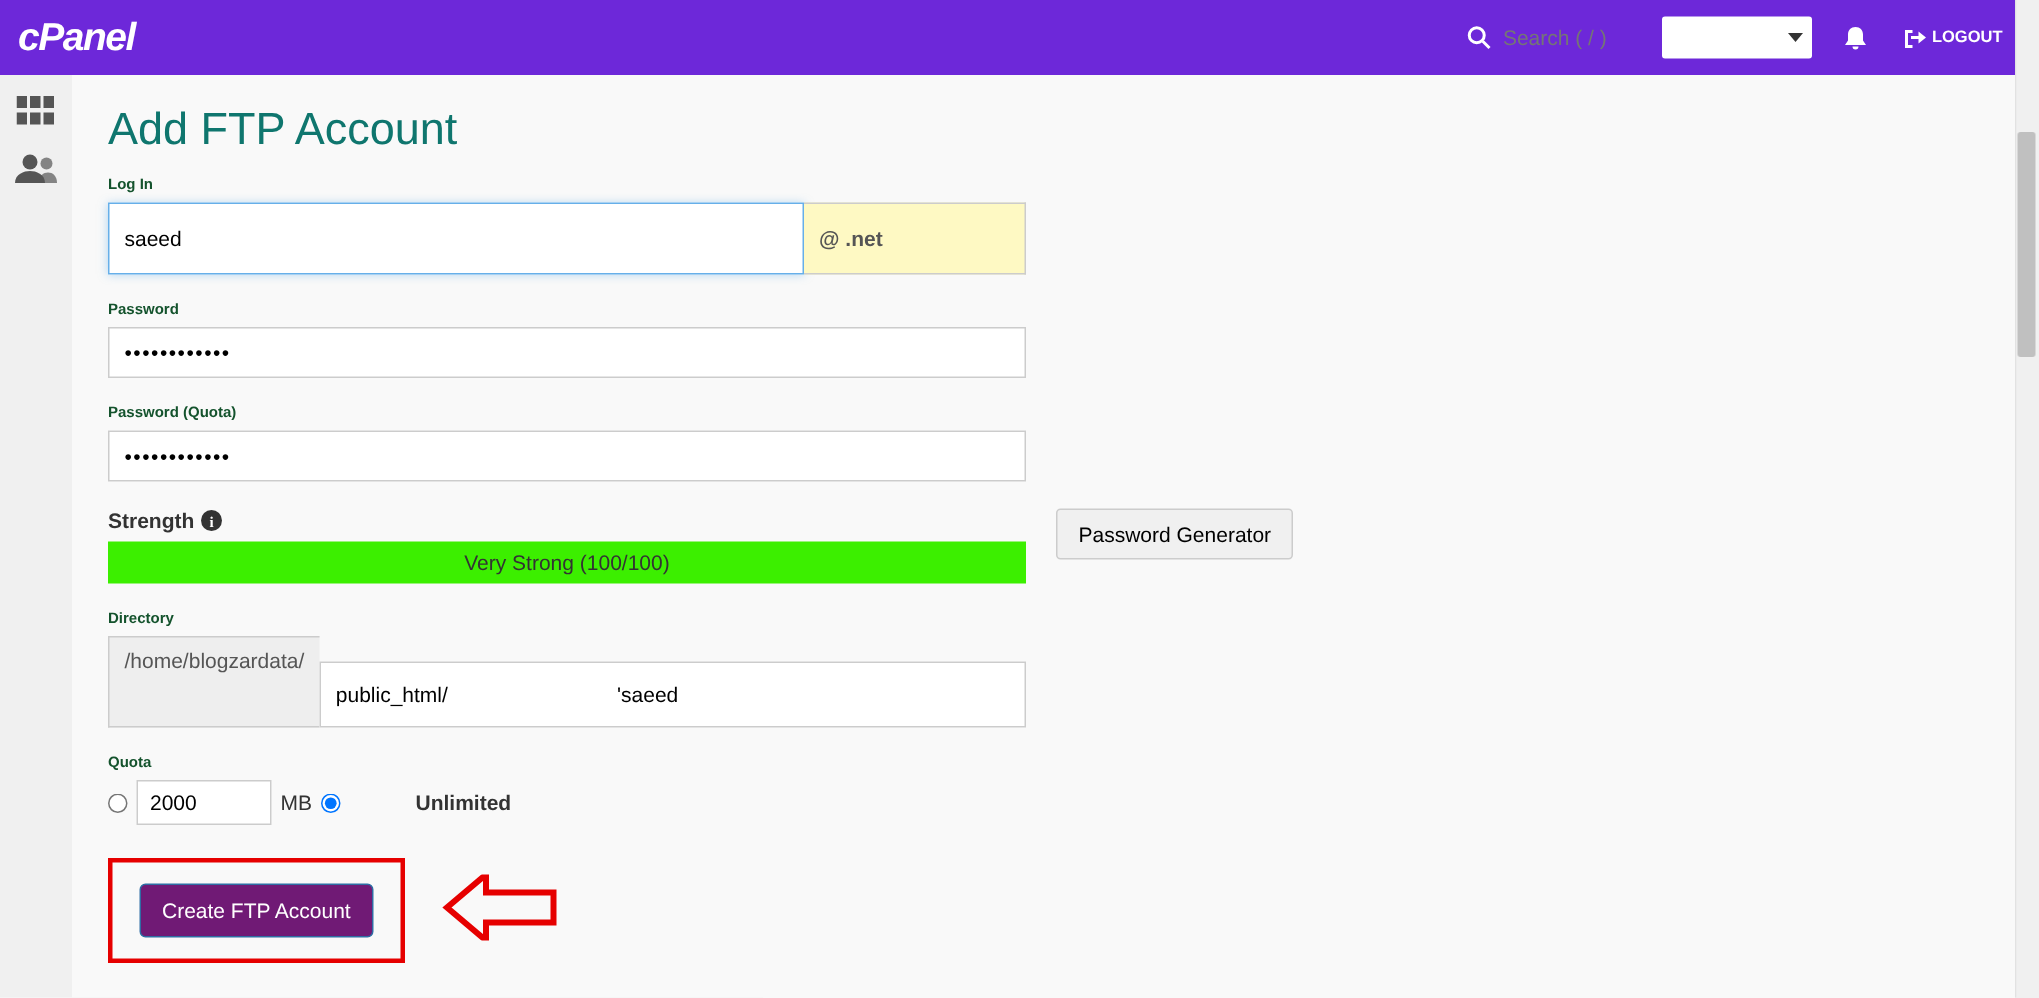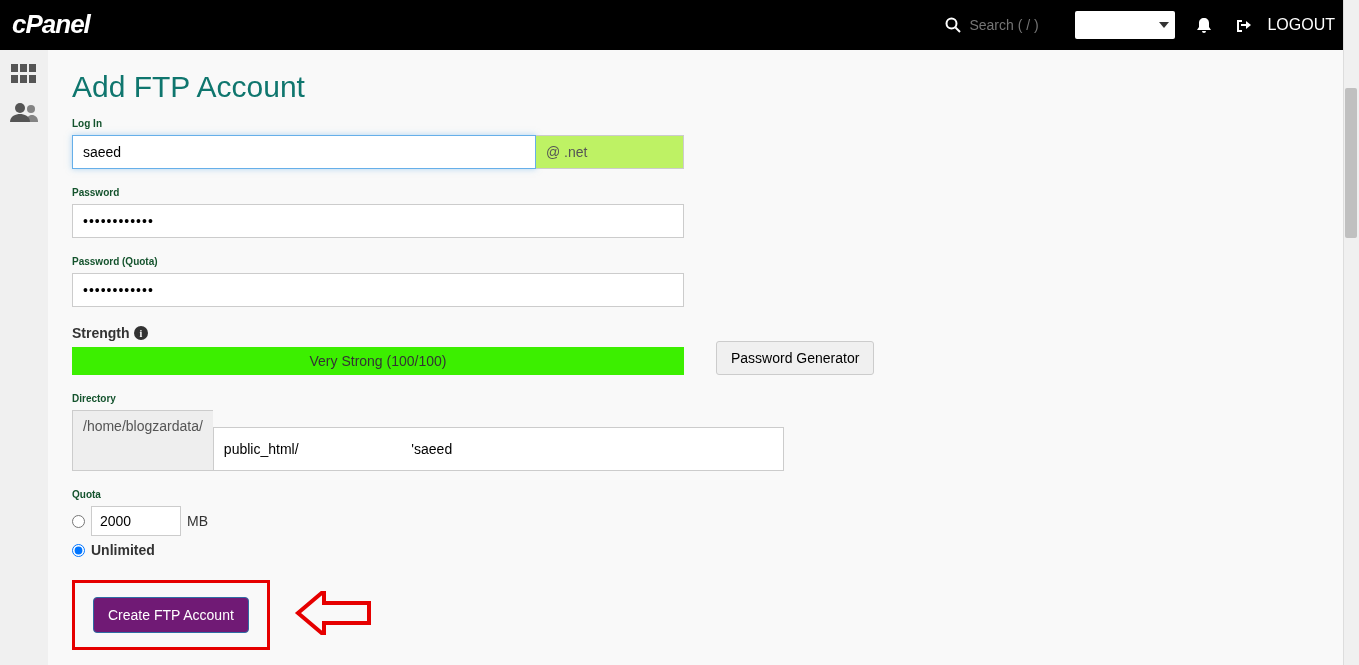--- a/index.html
+++ b/index.html
@@ -1,55 +1,55 @@
 <!DOCTYPE html>
 <html><head>
 <meta charset="utf-8">
 <style>
 * { box-sizing: border-box; margin: 0; padding: 0; }
 body { font-family: "Helvetica Neue", Helvetica, Arial, sans-serif; font-size: 14px; color: #333; background: #f0f0f0; }
 
 
-.navbar { background: #000000; color: #fff; height: 50px; display: flex; align-items: center; padding: 0 12px; }
+.navbar { background: #6d28d9; color: #fff; height: 50px; display: flex; align-items: center; padding: 0 12px; }
 .logo { display: flex; align-items: center; font-style: italic; font-weight: bold; font-size: 24px; color: #fff; letter-spacing: -1px; }
 .navbar-spacer { flex: 1; }
 .search-area { display: flex; align-items: center; gap: 8px; color: #aaa; margin-right: 16px; }
 .search-area input { background: transparent; border: none; color: #aaa; font-size: 14px; outline: none; width: 90px; }
 .account-box { background: #fff; color: #333; height: 28px; width: 100px; display: flex; align-items: center; justify-content: flex-end; padding: 0 6px; border-radius: 2px; margin-right: 8px; }
 .account-box .caret { margin-left: 6px; }
 .navbar-icon { color: #fff; padding: 0 12px; cursor: pointer; display: flex; align-items: center; height: 50px; }
-.logout { display: flex; align-items: center; gap: 16px; font-size: 16px; font-weight: 400; padding: 0 12px; cursor: pointer; }
+.logout { display: flex; align-items: center; gap: 4px; font-size: 11px; font-weight: 700; padding: 0 12px; cursor: pointer; }
 
 
 .sidebar { position: fixed; left: 0; top: 50px; width: 48px; background: #f0f0f0; padding-top: 14px; display: flex; flex-direction: column; align-items: center; gap: 18px; }
 .sidebar-icon { color: #555; cursor: pointer; }
 
 
 .main { margin-left: 48px; padding: 20px 24px; background: #f9f9f9; min-height: calc(100vh - 50px); max-width: 1340px; }
 .main h2 { font-size: 30px; font-weight: 400; color: #0f766e; margin-bottom: 14px; }
 .form-group { margin-bottom: 18px; }
 .form-label { font-weight: bold; display: block; margin-bottom: 6px; font-size: 10px; color: #14532d; }
 
 .login-row { display: flex; align-items: stretch; max-width: 612px; }
-.login-input { flex: 0 0 464px; height: 34px; padding: 6px 10px; border: 1px solid #66afe9; outline: none; font-size: 14px; box-shadow: 0 0 6px rgba(102,175,233,0.5); }
-.domain-addon { flex: 0 0 148px; background: #bef264; border: 1px solid #ccc; border-left: none; display: flex; align-items: center; padding: 0 10px; color: #555; font-size: 14px; }
+.login-input { flex: 0 0 464px; height: 48px; padding: 6px 10px; border: 1px solid #66afe9; outline: none; font-size: 14px; box-shadow: 0 0 6px rgba(102,175,233,0.5); }
+.domain-addon { flex: 0 0 148px; background: #fef9c3; border: 1px solid #ccc; border-left: none; display: flex; align-items: center; padding: 0 10px; color: #555; font-size: 14px; font-weight: bold; }
 
 .text-input { width: 612px; height: 34px; padding: 6px 10px; border: 1px solid #ccc; font-size: 14px; letter-spacing: 1px; }
 
-.strength-row { display: flex; align-items: flex-end; gap: 32px; }
+.strength-row { display: flex; align-items: flex-start; gap: 20px; }
 .strength-block { width: 612px; }
 .strength-label { font-weight: bold; margin-bottom: 6px; display: flex; align-items: center; gap: 4px; }
 .strength-bar { background: #3cef00; height: 28px; display: flex; align-items: center; justify-content: center; font-size: 14px; color: #333; }
 .gen-button { background: #f0f0f0; border: 1px solid #ccc; padding: 8px 14px; font-size: 14px; cursor: pointer; border-radius: 3px; }
 
-.directory-row { display: flex; width: 712px; }
+.directory-row { display: flex; width: 612px; }
 .dir-prefix { background: #eee; border: 1px solid #ccc; padding: 7px 10px; color: #555; font-size: 14px; border-right: none; }
 .dir-input { flex: 1; height: 34px; padding: 21px 10px; border: 1px solid #ccc; font-size: 14px; margin-top: 17px; }
 
-.quota-opts { display: flex; flex-direction: column; gap: 6px; }
+.quota-opts { display: flex; gap: 6px; }
 .quota-line { display: flex; align-items: center; gap: 6px; }
 .quota-input { width: 90px; height: 30px; padding: 4px 8px; border: 1px solid #ccc; font-size: 14px; }
 
 .highlight-box { border: 3px solid #e60000; display: inline-block; padding: 14px 18px; margin-top: 4px; }
 .create-btn { background: #701a75; color: #fff; border: 1px solid #2e6da4; padding: 9px 14px; font-size: 14px; border-radius: 4px; cursor: pointer; }
 
 .arrow-annot { position: relative; display: inline-block; vertical-align: middle; margin-left: 24px; }
 .arrow-svg { width: 80px; height: 44px; }
 
 
@@ -178,21 +178,21 @@
   <div class="form-group">
     <label class="form-label">Quota</label>
     <div class="quota-opts">
       <div class="quota-line">
         <input type="radio" name="quota" style="">
         <input class="quota-input" type="text" value="2000" style="">
         <span>MB</span>
       </div>
       <div class="quota-line">
         <input type="radio" name="quota" checked="" style="">
-        <span style="font-weight:bold;">Unlimited</span>
+        <span style="font-weight:bold;margin-left:44px;">Unlimited</span>
       </div>
     </div>
   </div>
 
   <div style="display:flex; align-items:center;">
     <div class="highlight-box">
       <button class="create-btn">Create FTP Account</button>
     </div>
     <span class="arrow-annot">
       <svg class="arrow-svg" viewBox="0 0 80 44">

